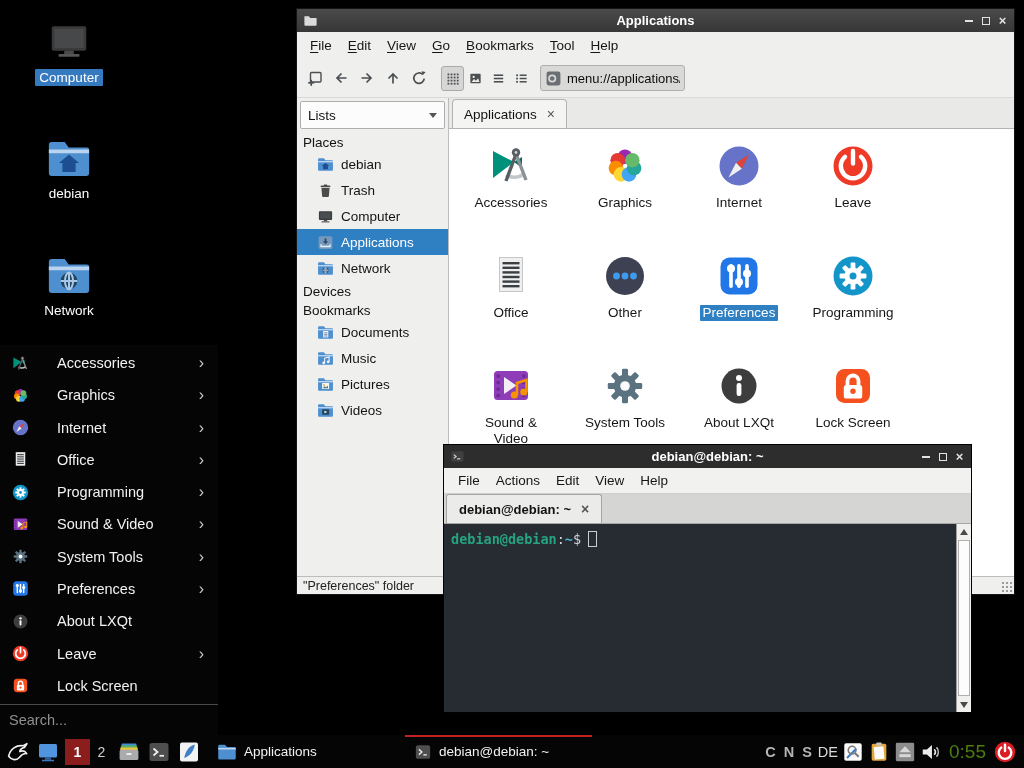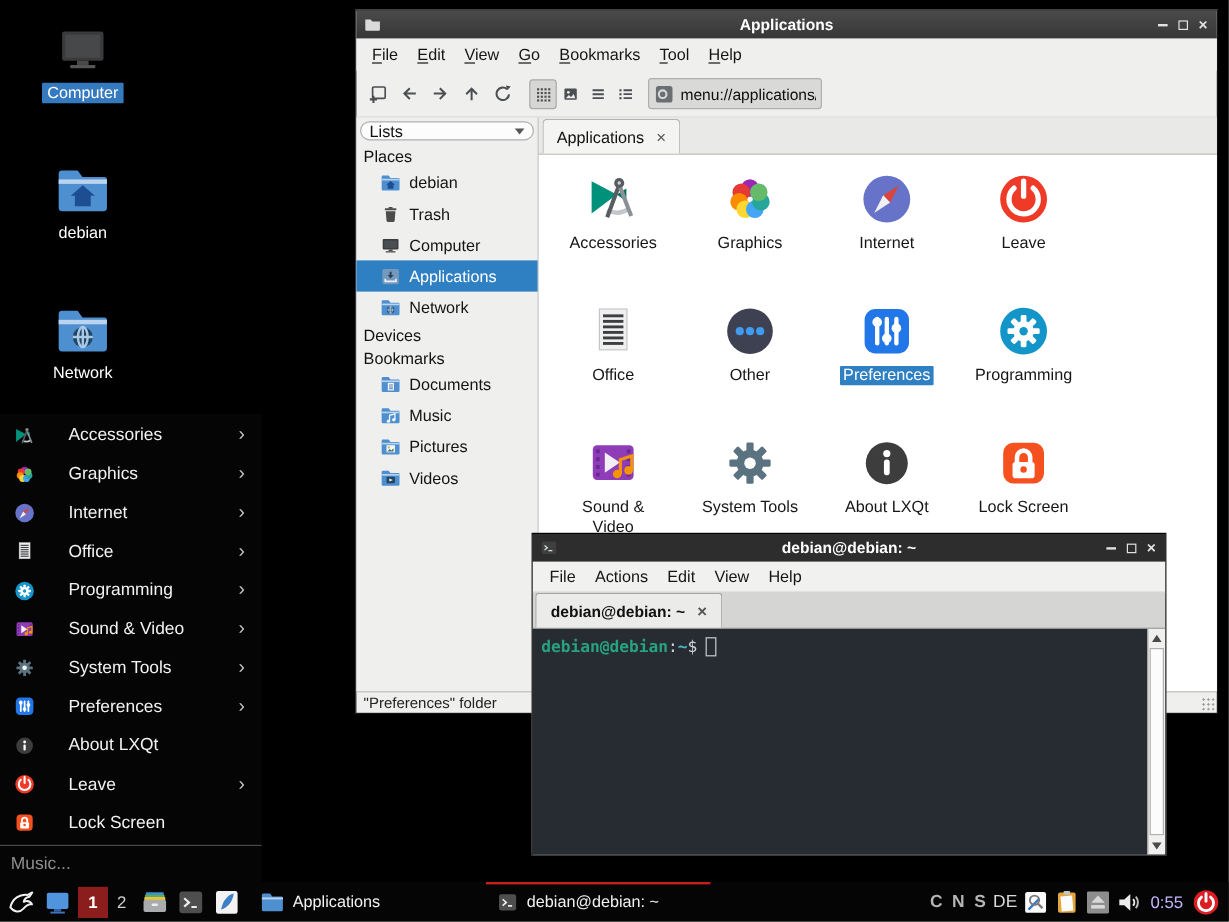--- a/index.html
+++ b/index.html
@@ -42,21 +42,21 @@
   .fm-toolbar{height:38px;display:flex;align-items:center;padding:0 5px;flex:none}
   .tbtn{width:26px;height:25px;display:flex;align-items:center;justify-content:center;border-radius:3px;flex:none}
   .vgroup{display:flex;margin-left:9px}
   .vgroup .tbtn{width:23px}
   .vgroup .tbtn.on{background:#d6d6d4;border:1px solid #aaa}
   .addr{margin-left:7px;width:145px;height:26px;background:#d9d9d7;border:1px solid #afafaf;border-radius:3px;display:flex;align-items:center;padding:0 4px;flex:none}
   .addr .atext{margin-left:5px;font-size:13px;color:#0d0d0d;white-space:nowrap;overflow:hidden}
   .dsbtn{margin-left:6px;height:28px;padding:0 13px;background:#fbfbfa;border:1px solid #afafaf;border-radius:3px;font-size:13.5px;color:#111;display:flex;align-items:center;flex:none}
   .fm-body{display:flex;flex:1;border-top:1px solid #dadad8;min-height:0}
   .side{width:152px;display:flex;flex-direction:column;background:#efefee;border-right:1px solid #bdbdbb;flex:none}
-  .lists{margin:3px;height:16px;background:#fcfcfc;border:1px solid #afafaf;border-radius:8px;display:flex;align-items:center;padding:0 7px;font-size:13.5px;color:#111;flex:none}
+  .lists{margin:3px;height:28px;background:#fcfcfc;border:1px solid #afafaf;border-radius:2px;display:flex;align-items:center;padding:0 7px;font-size:13.5px;color:#111;flex:none}
   .lists .arr{margin-left:auto;width:0;height:0;border-left:4px solid transparent;border-right:4px solid transparent;border-top:5px solid #555}
   .shead{padding:3px 6px 1px;font-size:13.5px;color:#121212}
   .srow{height:26px;display:flex;align-items:center;padding-left:20px;font-size:13.5px;color:#141414}
   .srow .si{width:17px;height:17px;margin-right:7px;flex:none}
   .srow.sel{background:#2f7fc3;color:#fff}
   .fm-main{flex:1;display:flex;flex-direction:column;background:#e9e9e7;min-width:0}
   .tabbar{height:31px;display:flex;align-items:flex-end;border-bottom:1px solid #b3b3b1;padding-left:3px;flex:none}
   .tab{height:29px;background:#f4f4f2;border:1px solid #b3b3b1;border-bottom:none;border-radius:4px 4px 0 0;display:flex;align-items:center;padding:0 11px;font-size:13.5px;color:#111;gap:10px}
   .tclose{color:#555;font-size:14px;line-height:1}
   .iconview{flex:1;background:#fff;overflow:hidden}
@@ -94,21 +94,21 @@
   #ws2{width:17px;height:26px;color:#cfcfcf;font-size:14px;display:flex;align-items:center;justify-content:center;margin-right:6px;flex:none}
   #tasks{display:flex;height:33px;align-items:center}
   .task{height:33px;display:flex;align-items:center;gap:7px;padding:0 7px;width:183px;position:relative;margin-left:4px;flex:none}
   .task+.task{margin-left:14px}
   .task .tlabel{font-size:13.5px;color:#f2f2f2;white-space:nowrap;overflow:hidden}
   .task.active::before{content:"";position:absolute;top:0;left:-2px;right:-2px;height:2px;background:#c42020}
   .tray{margin-left:auto;display:flex;align-items:center;gap:4px;padding-right:2px}
   .kbd{font-weight:bold;color:#b5b5b5;font-size:14.5px;letter-spacing:2px;white-space:pre}
   .layout{color:#dadada;font-size:14.5px}
   .ticon{width:22px;height:22px;flex:none}
-  .clock{color:#c4b5fd;font-size:14px;margin:0 3px;white-space:nowrap}
+  .clock{color:#4d7c0f;font-size:19px;margin:0 3px;white-space:nowrap}
   .power{width:24px;height:24px;flex:none}
 </style>
 </head>
 <body>
 
 <div id="screen">
 
   <div id="desktop-icons">
       <div class="desk-item sel" style="top: 20px;">
         <span class="dicon">
@@ -309,21 +309,21 @@
               <rect x="7" y="7" width="34" height="34" rx="8.5" fill="#f4511e"></rect>
               <path d="M18.5 24v-5a5.5 5.5 0 0 1 11 0v5" fill="none" stroke="#fff" stroke-width="3.8"></path>
               <rect x="14.8" y="23" width="18.4" height="13.6" rx="2.6" fill="#fff"></rect>
               <circle cx="24" cy="29.2" r="2.7" fill="#f4511e"></circle>
             </svg>
           </span>
           <span class="mlabel">Lock Screen</span>
         </div>
       </div>
     <div class="am-search">
-      <span>Music...</span>
+      <span>Search...</span>
     </div>
   </div>
 
   <div id="fm">
     <div class="tb">
       <span class="wicon" id="fm-wicon">
           <svg width="15" height="15" viewBox="0 0 16 16" xmlns="http://www.w3.org/2000/svg">
             <path d="M1.5 3.5h4.8l1.4 1.8h6.8v7.2a1 1 0 0 1-1 1h-11a1 1 0 0 1-1-1z" fill="#dadada"></path>
           </svg>
         </span>

